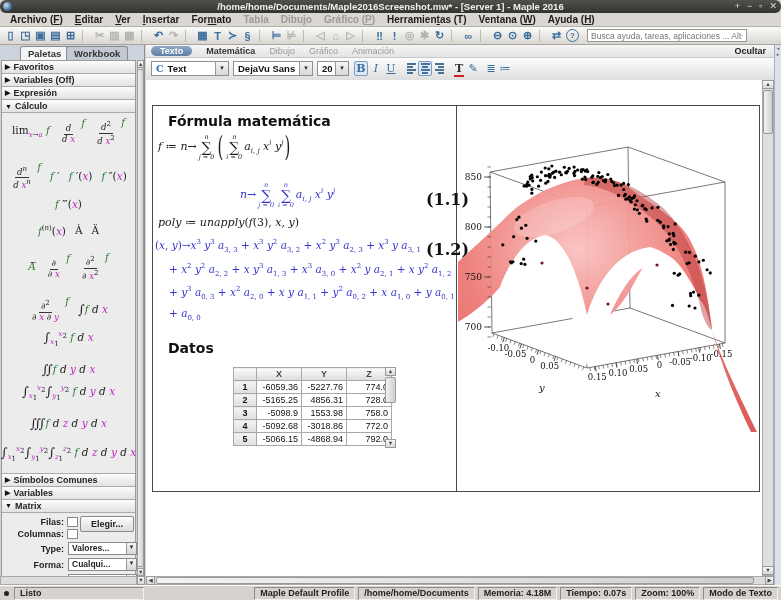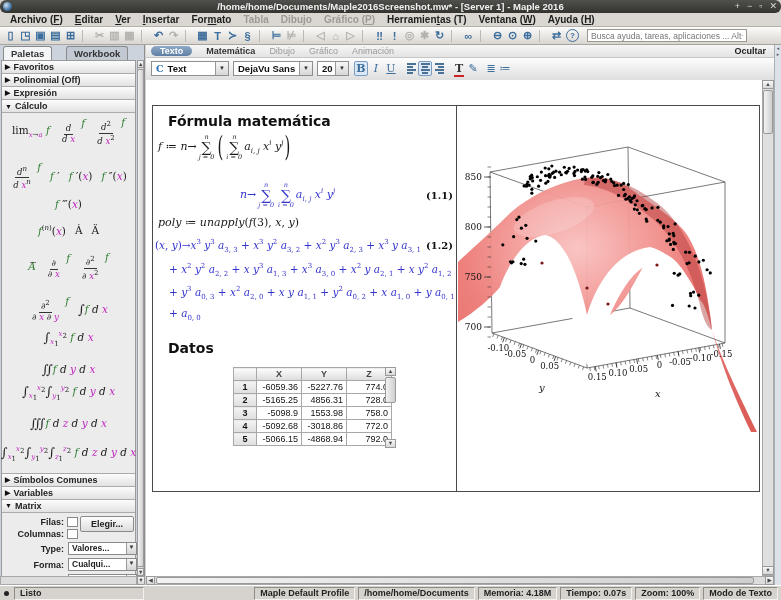--- a/index.html
+++ b/index.html
@@ -27,21 +27,21 @@
     font-size:11px;color:#3d6e9c;font-weight:bold;flex:0 0 auto;}
   .tbi.dis{color:#b4b2ae;}
   .tbsep{width:7px;height:12px;border-left:1px solid #bdbab5;margin:0 2px 0 4px;flex:0 0 auto;}
   #help-search{margin-left:6px;width:152px;height:11px;font-size:8.5px;color:#777;
     border:1px solid #9a978f;background:#fff;padding:0 3px;font-family:"Liberation Sans",sans-serif;}
   
   #sidebar{position:absolute;left:0;top:45px;width:145px;height:540px;background:#cdd3dc;
     border-right:1px solid #8d8d8d;box-sizing:border-box;}
   .side-tab{position:absolute;top:1px;height:13px;line-height:13px;font-size:9.5px;font-weight:bold;
     padding:0 7px;border:1px solid #8a8a8a;border-bottom:none;border-radius:3px 3px 0 0;background:#c3c9d2;color:#333;}
-  .side-tab.active{background:#f4f5f7;}
+  .side-tab.active{background:#f4f5f7;margin-left:17px;}
   #palette-col{position:absolute;left:1px;top:15px;width:135px;height:524px;background:#e9e9e9;
     border:1px solid #9a9a9a;box-sizing:border-box;}
   .pal-header{height:12px;background:linear-gradient(#fcfcfc,#e2e2e2);border-bottom:1px solid #aaa;
     display:flex;align-items:center;font-size:9px;font-weight:bold;color:#222;padding-left:3px;}
   .pal-header .arr{font-size:7px;margin-right:3px;color:#111;}
   .pal-body{background:#ececec;border-bottom:1px solid #aaa;position:relative;}
   #calc-body{padding:3px 2px;display:flex;flex-wrap:wrap;justify-content:center;align-items:center;
     column-gap:9px;row-gap:7px;font-family:"DejaVu Serif",serif;font-size:10.5px;color:#222;}
   .pal-item{white-space:nowrap;}
   .pal .ch-x,.pal .ch-y,.pal .ch-z,.pal .ch-a{color:#c026c0;}
@@ -113,21 +113,21 @@
   
   #docarea{position:absolute;left:146px;top:80px;width:616px;height:496px;background:#fff;overflow:hidden;}
   #doc-title{position:absolute;left:152px;top:83px;width:608px;text-align:center;
     font-family:"DejaVu Sans","Liberation Sans",sans-serif;font-size:16px;font-weight:bold;color:#1a5e9c;}
   #doc-table{position:absolute;left:152px;top:105px;width:608px;height:387px;border:1px solid #4a4a4a;box-sizing:border-box;}
   #doc-divider{position:absolute;left:303px;top:0;bottom:0;width:0;border-left:1px solid #4a4a4a;}
   .doc-h{position:absolute;font-family:"DejaVu Sans","Liberation Sans",sans-serif;
     font-size:14px;font-weight:bold;color:#111;}
   .mathline{position:absolute;font-family:"DejaVu Serif",serif;font-size:11px;color:#1a1a1a;white-space:nowrap;}
   .mathline.blue{color:#3434cd;}
-  .eq-label{position:absolute;font-family:"DejaVu Serif",serif;font-size:10px;font-weight:bold;color:#111;}
+  .eq-label{position:absolute;font-family:"DejaVu Serif",serif;font-size:16px;font-weight:bold;color:#111;}
   #poly-block{position:absolute;left:155px;top:234px;width:278px;font-family:"DejaVu Serif",serif;
     font-size:10.5px;color:#3434cd;line-height:16px;}
   #poly-block .pline{white-space:nowrap;}
   #poly-block .pline + .pline{padding-left:14px;}
   
   #data-table{position:absolute;left:233px;top:367px;border:1px solid #8a8a8a;background:#fff;
     border-collapse:collapse;font-size:9px;color:#111;}
   #data-table td,#data-table th{border:1px solid #a8a8a8;height:12px;padding:0 3px;font-weight:normal;}
   #data-table th{background:linear-gradient(#fdfdfd,#dcdcdc);color:#444;text-align:center;font-weight:bold;}
   #data-table td.rn{background:linear-gradient(#f4f4f4,#dedede);font-weight:bold;text-align:center;width:16px;}
@@ -225,21 +225,21 @@
   <div id="sidebar">
     <span class="side-tab active" style="left:3px;">Paletas</span>
     <span class="side-tab" style="left:66px;">Workbook</span>
     <div id="palette-col">
         <div class="pal-header">
           <span class="arr">▶</span>
           <span>Favoritos</span>
         </div>
         <div class="pal-header">
           <span class="arr">▶</span>
-          <span>Polinomial (Off)</span>
+          <span>Variables (Off)</span>
         </div>
         <div class="pal-header">
           <span class="arr">▶</span>
           <span>Expresión</span>
         </div>
         <div class="pal-header">
           <span class="arr">▼</span>
           <span>Cálculo</span>
         </div>
         <div class="pal-body pal" id="calc-body">

